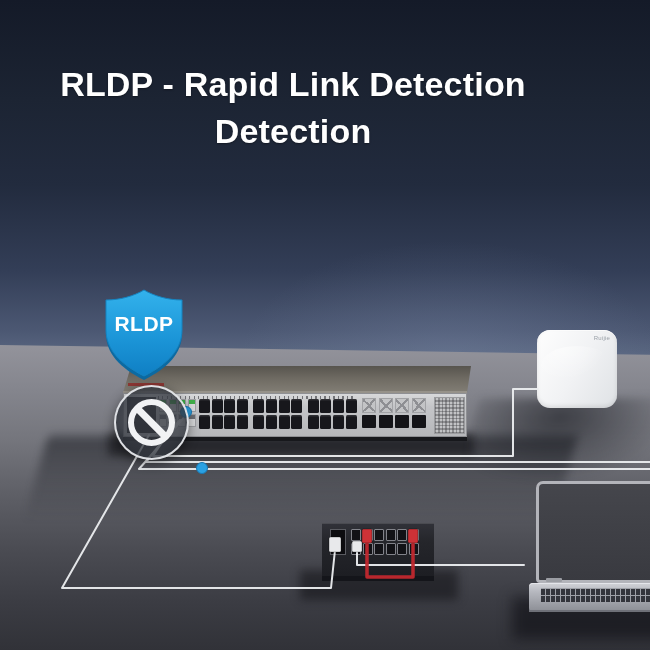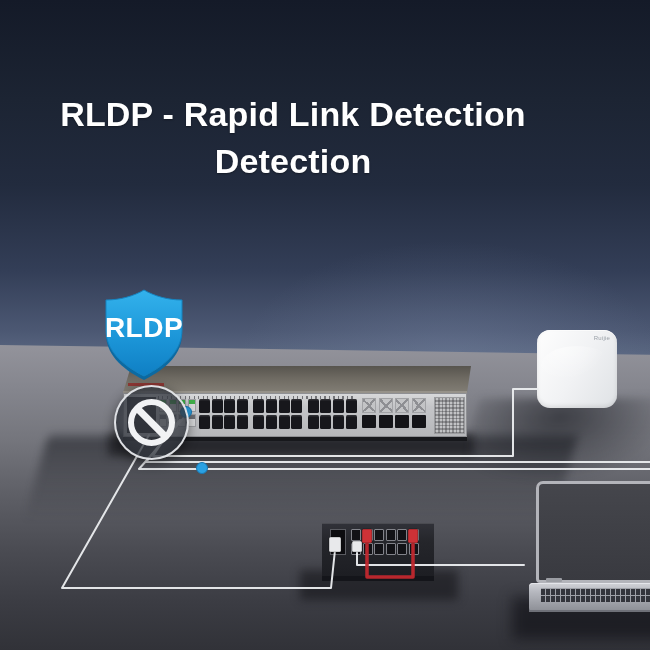--- a/index.html
+++ b/index.html
@@ -10,38 +10,38 @@
   
   .wall{left:0;top:0;width:650px;height:356px;z-index:0;
     background:linear-gradient(180deg,#141a28 0%,#1c2433 28%,#222b3e 52%,#333e57 76%,#4c5873 93%,#5a6781 100%);}
   .wall-glow{left:150px;top:120px;width:500px;height:240px;z-index:0;
     background:radial-gradient(ellipse 300px 170px at 60% 100%,rgba(128,142,172,.30),transparent 70%);}
   .table{left:0;top:345px;width:650px;height:305px;z-index:1;
     clip-path:polygon(0 0,100% 3.2%,100% 100%,0 100%);
     background:linear-gradient(180deg,#93939b 0px,#85868e 42px,#74757c 96px,#5d5e65 152px,#4a4b52 206px,#3b3c43 258px,#313238 305px);}
 
   
-  .title{left:0;top:91px;width:586px;text-align:center;z-index:2;color:#fff;
+  .title{left:0;top:61px;width:586px;text-align:center;z-index:2;color:#fff;
     font-size:34px;font-weight:bold;line-height:47px;letter-spacing:.2px;
     text-shadow:0 1px 2px rgba(0,0,0,.35);}
 
   
   .sh{z-index:2;pointer-events:none;}
   .sh-switch{left:34px;top:436px;width:530px;height:96px;filter:blur(5px);transform:skewX(-16deg);
     background:linear-gradient(180deg,rgba(20,22,28,.55),rgba(20,22,28,.26) 45%,rgba(20,22,28,0) 90%);}
   .sh-switch2{left:108px;top:434px;width:366px;height:22px;filter:blur(4px);background:rgba(14,15,19,.55);}
   .sh-ap{left:468px;top:398px;width:205px;height:88px;filter:blur(4px);transform:skewX(-14deg);
     background:radial-gradient(ellipse at 42% 22%,rgba(15,17,23,.58),transparent 68%);}
   .sh-small{left:300px;top:570px;width:158px;height:30px;filter:blur(5px);background:rgba(11,12,16,.5);}
   .sh-laptop{left:512px;top:597px;width:155px;height:42px;filter:blur(7px);background:rgba(9,10,14,.55);}
 
   
   .shield{left:102px;top:286px;width:84px;height:96px;z-index:4;}
   .shield-label{left:102px;top:312px;width:84px;text-align:center;z-index:4;color:#fff;
-    font-size:28px;font-weight:bold;letter-spacing:.5px;}
+    font-size:21px;font-weight:bold;letter-spacing:.5px;}
 
   
   .core{left:123px;top:366px;width:348px;height:76px;z-index:3;}
   .core-top{left:0;top:0;width:348px;height:27px;
     clip-path:polygon(8px 0,348px 0,344px 100%,0 100%);
     background:linear-gradient(180deg,#57544e 0,#6e6a62 45%,#837f76 100%);}
   .core-top-hl{left:0;top:25px;width:344px;height:2px;background:#96928a;}
   .core-red{left:5px;top:17px;width:36px;height:2.5px;background:#8f2d2a;opacity:.85;}
   .core-front{left:0;top:27px;width:344px;height:44px;border:1px solid #8e8f93;box-sizing:border-box;
     background:linear-gradient(180deg,#d7d8da 0,#c4c5c8 30%,#b6b7ba 100%);}

